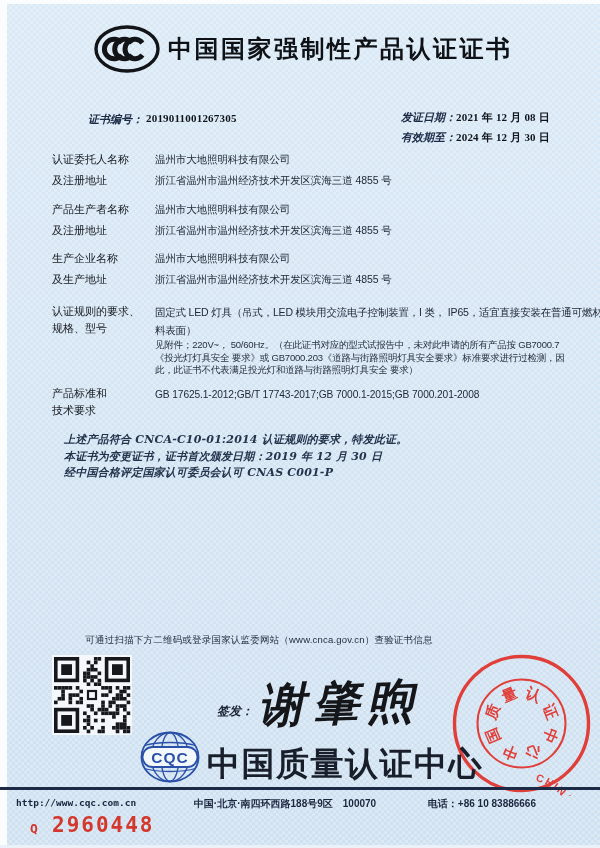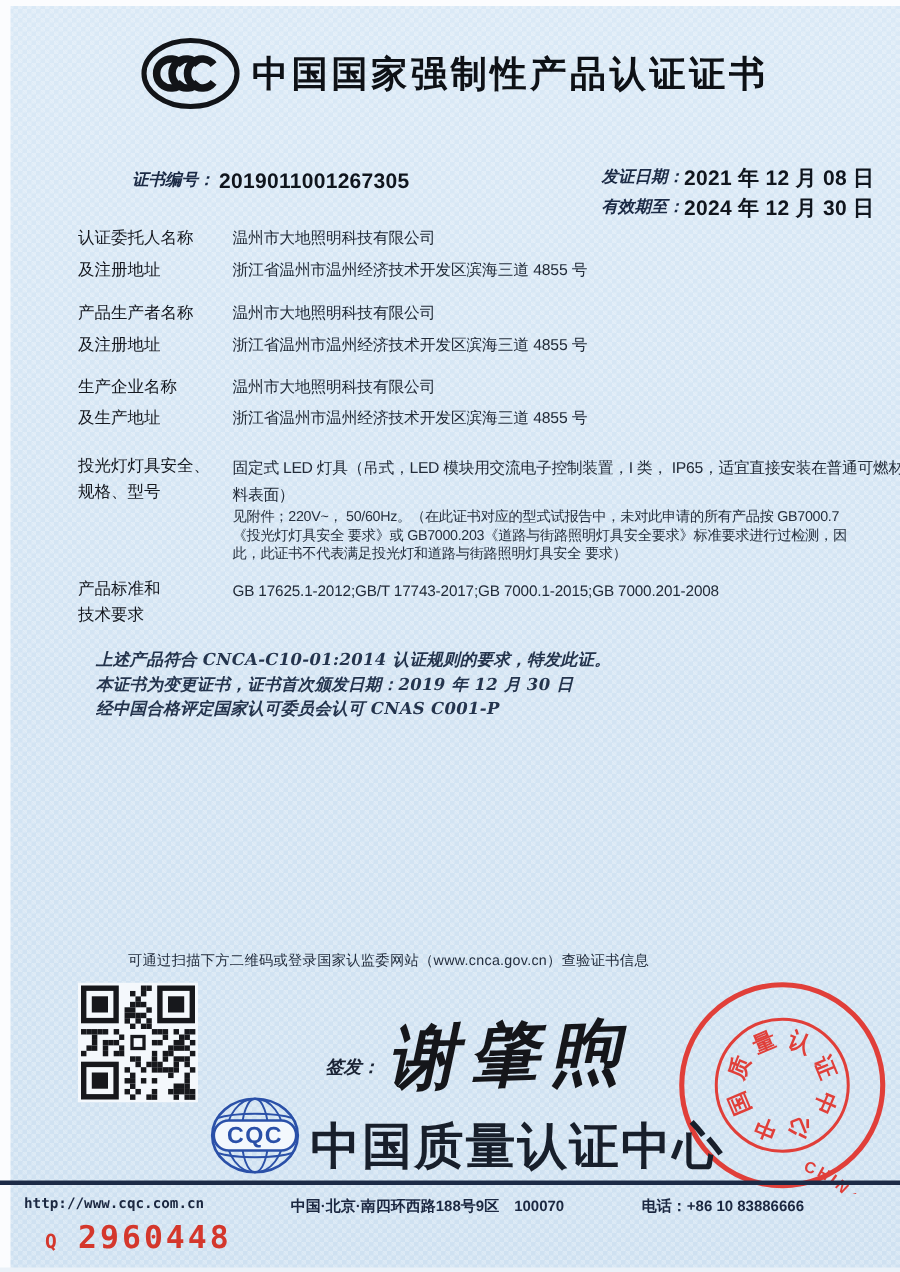--- a/index.html
+++ b/index.html
@@ -21,21 +21,21 @@
 
   .abs{position:absolute;}
   .kai{font-family:"DejaVu Serif","Liberation Serif",serif;font-style:italic;}
 
   
   .ccc-logo{left:93px;top:24px;}
   .title{left:168px;top:33px;width:340px;font-size:24px;font-weight:bold;letter-spacing:2.5px;color:#0e1116;white-space:nowrap;}
 
   
   .meta-label{font-size:11px;font-weight:bold;color:#1b2a45;white-space:nowrap;}
-  .meta-value{font-size:14px;font-weight:bold;color:#10151d;white-space:nowrap;letter-spacing:.2px;}
+  .meta-value{font-size:11px;font-weight:bold;color:#10151d;white-space:nowrap;letter-spacing:.2px;font-family:Liberation Serif, serif;}
   .m-number-label{left:88px;top:112px;}
   .m-number{left:146px;top:112px;}
   .m-issue-label{left:401px;top:110px;}
   .m-issue{left:456px;top:110px;}
   .m-expiry-label{left:401px;top:130px;}
   .m-expiry{left:456px;top:130px;}
 
   
   .flabel{left:52px;width:95px;font-size:11px;font-weight:normal;color:#15181f;line-height:21px;white-space:nowrap;}
   .fvalue{left:155px;width:420px;font-size:10.5px;color:#222b38;line-height:21px;white-space:nowrap;letter-spacing:-.1px;}
@@ -123,21 +123,21 @@
   <div class="abs flabel b3">
     <div>生产企业名称</div>
     <div>及生产地址</div>
   </div>
   <div class="abs fvalue b3">
     <div>温州市大地照明科技有限公司</div>
     <div>浙江省温州市温州经济技术开发区滨海三道 4855 号</div>
   </div>
 
   <div class="abs flabel tight prod-label">
-    <div>投光灯灯具安全、</div>
+    <div>认证规则的要求、</div>
     <div>规格、型号</div>
   </div>
   <div class="abs fvalue prod-value">
     <div class="big">固定式 LED 灯具（吊式，LED 模块用交流电子控制装置，I 类， IP65，适宜直接安装在普通可燃材</div>
     <div class="big">料表面）</div>
     <div class="small">见附件；220V~， 50/60Hz。（在此证书对应的型式试报告中，未对此申请的所有产品按 GB7000.7</div>
     <div class="small">《投光灯灯具安全 要求》或 GB7000.203《道路与街路照明灯具安全要求》标准要求进行过检测，因</div>
     <div class="small">此，此证书不代表满足投光灯和道路与街路照明灯具安全 要求）</div>
   </div>
 

